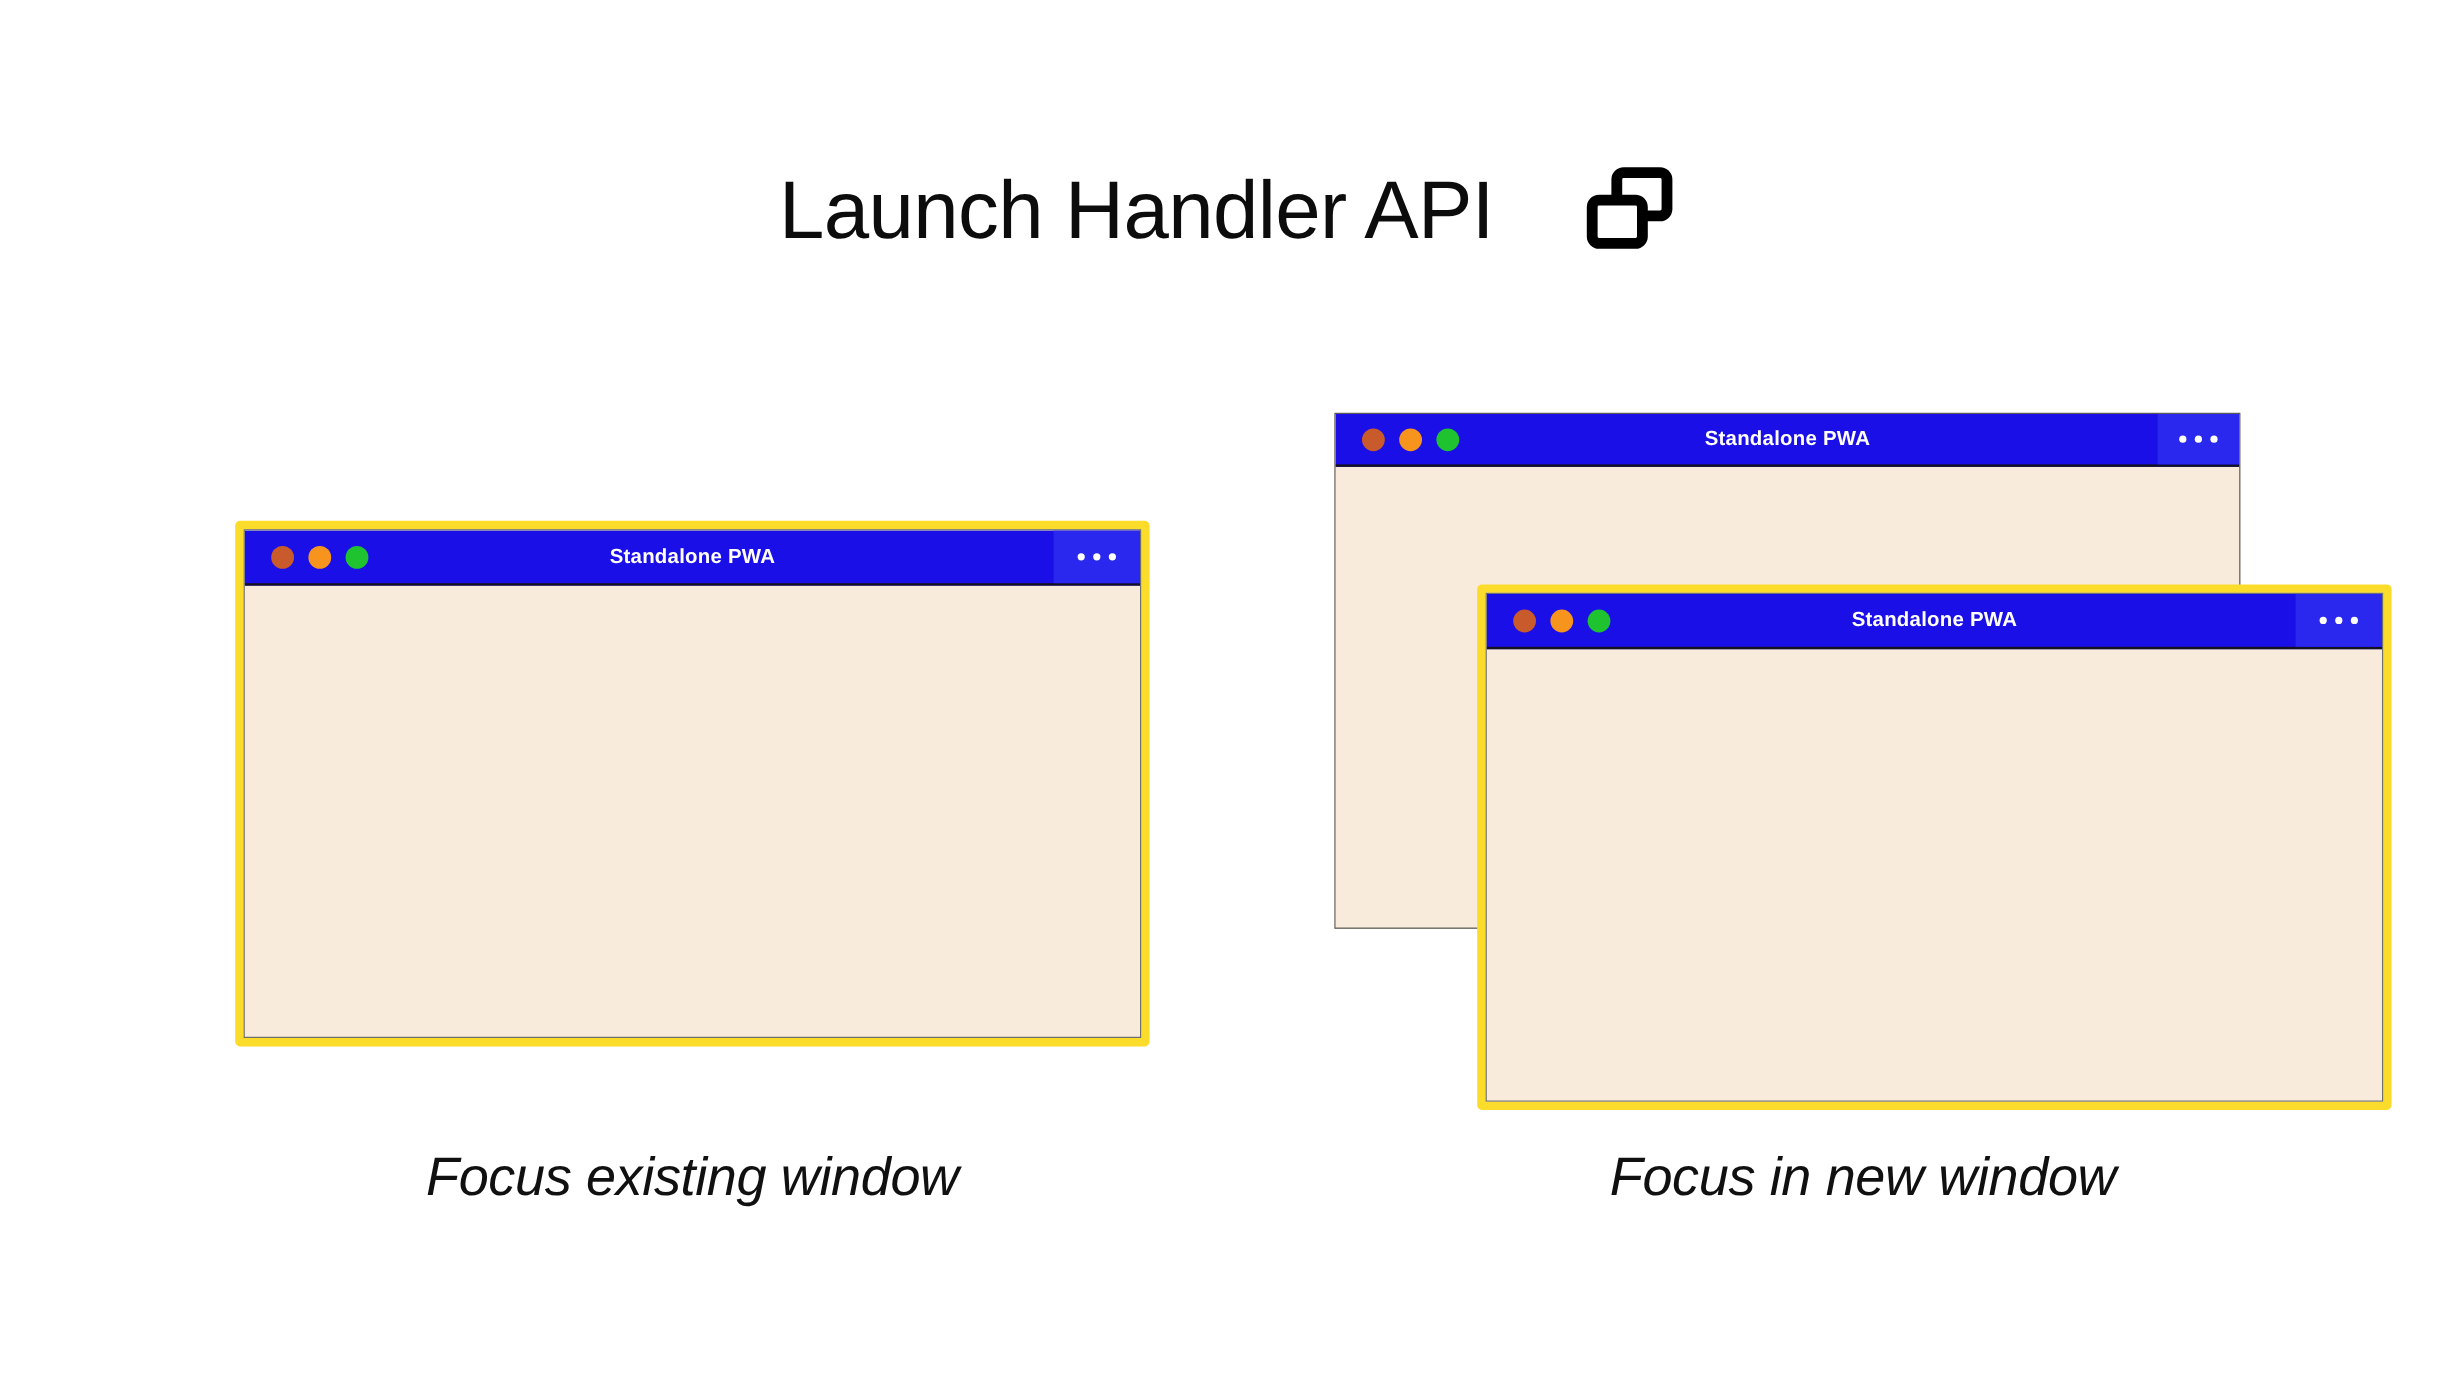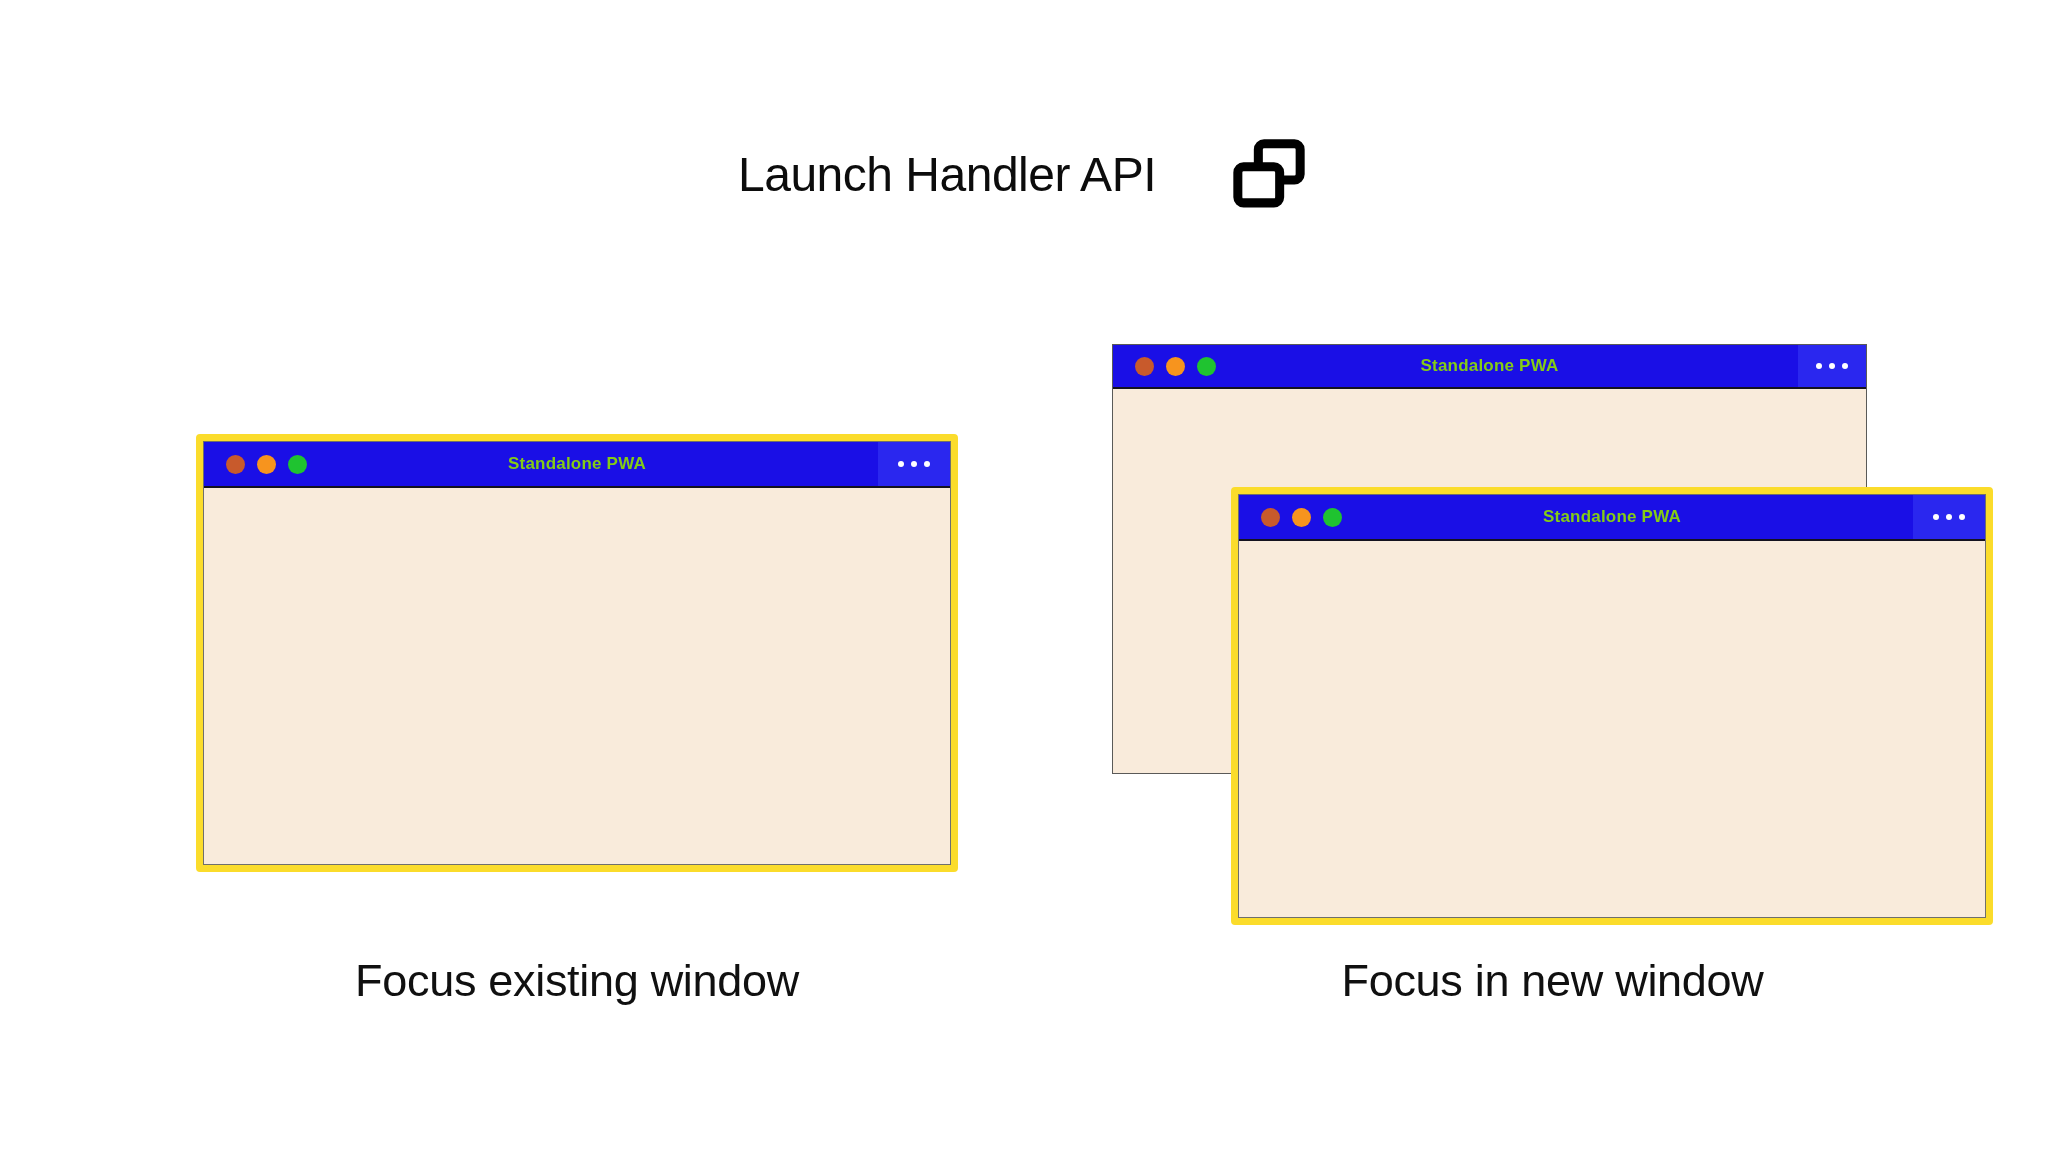--- a/index.html
+++ b/index.html
@@ -27,21 +27,21 @@
     top: 120px;
     width: 2048px;
     height: 110px;
     display: flex;
     align-items: center;
     justify-content: center;
     gap: 72px;
   }
 
   .header-title {
-    font-size: 48px;
+    font-size: 68px;
     font-weight: 400;
     color: #0c0c0c;
     letter-spacing: -0.5px;
     line-height: 1;
     white-space: nowrap;
   }
 
   .header-icon {
     width: 82px;
     height: 82px;
@@ -109,21 +109,21 @@
 
   .titlebar-title {
     position: absolute;
     left: 0;
     right: 0;
     top: 0;
     bottom: 0;
     display: flex;
     align-items: center;
     justify-content: center;
-    color: #84cc16;
+    color: #ffffff;
     font-size: 17px;
     font-weight: 700;
     letter-spacing: 0.2px;
     pointer-events: none;
     z-index: 1;
   }
 
   .menu-button {
     margin-left: auto;
     flex: none;
@@ -176,20 +176,21 @@
 
   
   .caption {
     position: absolute;
     font-size: 45px;
     font-weight: 400;
     color: #101010;
     letter-spacing: -0.3px;
     white-space: nowrap;
     text-align: center;
+    font-style: italic;
   }
 
   #caption-left {
     left: 196px;
     top: 955px;
     width: 762px;
   }
 
   #caption-right {
     left: 1112px;

